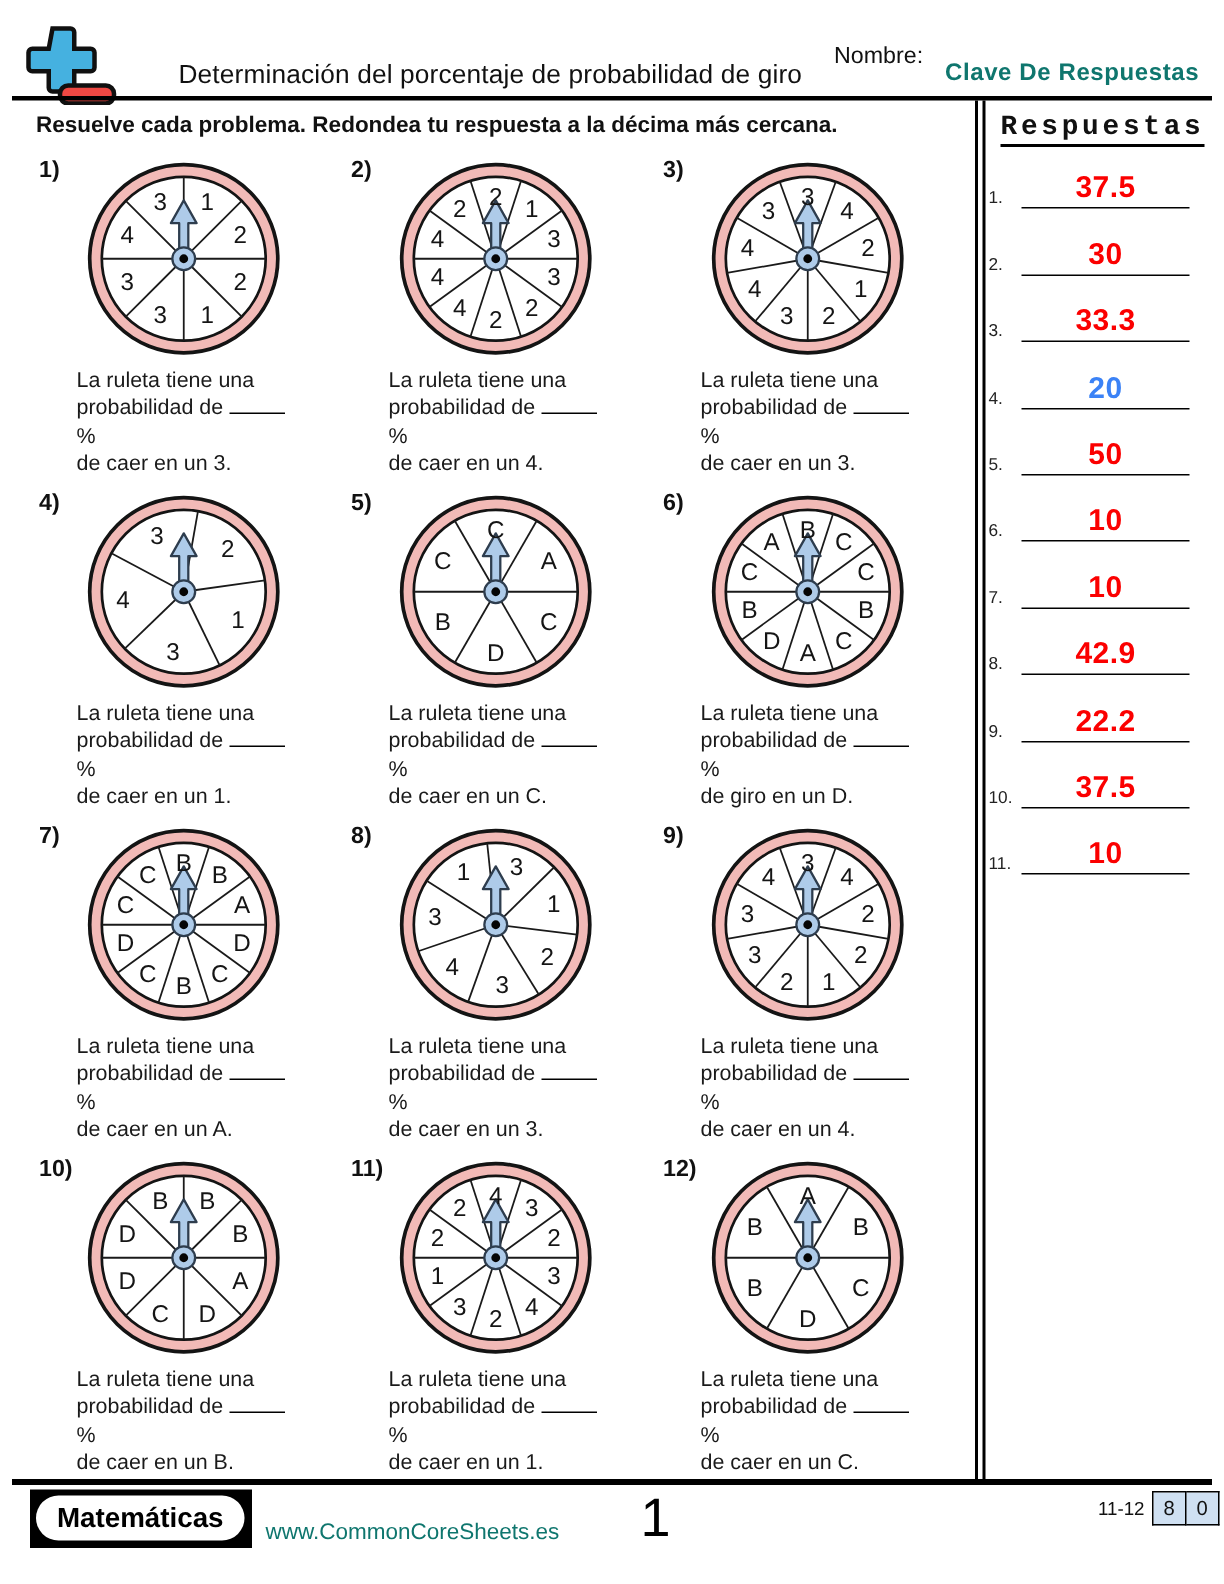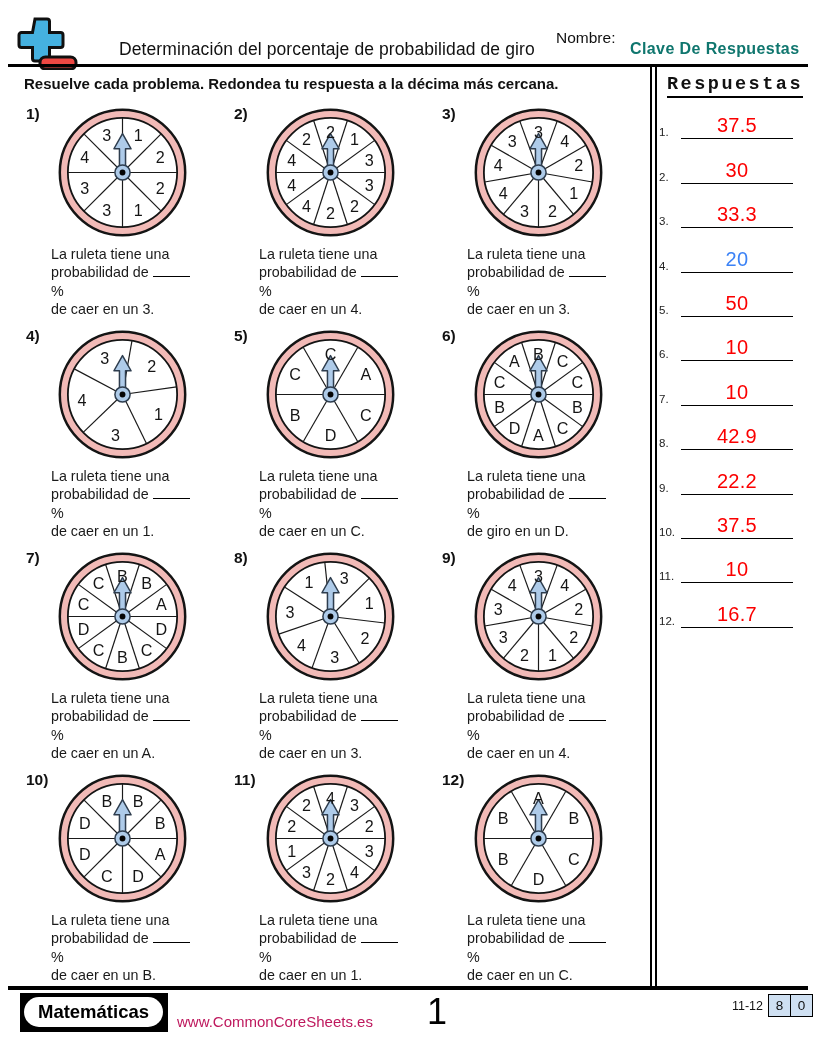--- a/index.html
+++ b/index.html
@@ -28,26 +28,26 @@
   .caption{width:142px;margin:6px auto 0;text-align:left;font-size:14.3px;line-height:18.4px;color:#1a1a1a;}
   .blank{display:inline-block;width:37px;height:11px;border-bottom:1.6px solid #000;}
   
   .answers{position:absolute;left:659px;top:74px;width:152px;padding-right:0;}
   .answers-title{display:block;text-align:center;font-weight:700;font-size:18.5px;letter-spacing:2.5px;font-family:Liberation Mono, monospace;}
   .answers-title span{border-bottom:2px solid #000;padding-bottom:1px;}
   .answers-list{margin-top:0;}
   .ans-row{display:flex;align-items:flex-end;height:44.4px;}
   .ans-num{width:22px;font-size:11.5px;color:#222;flex:none;padding-bottom:1px;}
   .ans-line{flex:1;margin-right:18px;border-bottom:1.6px solid #000;text-align:center;}
-  .ans-val{display:block;font-weight:400;font-size:20px;margin-bottom:1px;letter-spacing:.3px;}
+  .ans-val{display:block;font-weight:700;font-size:20px;margin-bottom:1px;letter-spacing:.3px;}
   
   .brand-badge{position:absolute;left:20px;top:993px;width:148px;height:39px;background:#000;}
   .brand-pill{position:absolute;left:4px;top:4px;right:5px;bottom:5px;background:#fff;border-radius:16px;
     display:flex;align-items:center;justify-content:center;font-weight:700;font-size:18.5px;color:#000;}
-  .website{position:absolute;left:177px;top:1013px;font-size:15px;color:#be185d;}
+  .website{position:absolute;left:177px;top:1013px;font-size:15px;color:#0f766e;}
   .page-number{position:absolute;left:407px;top:991px;width:60px;text-align:center;font-size:36px;color:#000;}
   .score-table{position:absolute;right:3px;top:994px;border-collapse:collapse;}
   .score-table td{padding:0;}
   .score-label{font-size:12.5px;text-align:right;padding-right:5px !important;border:none;white-space:nowrap;}
   .score-cell{width:21px;height:21px;border:1.6px solid #000;text-align:center;font-size:13.5px;}
 </style>
 </head>
 <body>
 
 <svg class="logo" viewBox="0 0 64 54">
@@ -502,26 +502,20 @@
         <span class="ans-line">
           <span class="ans-val" style="color: rgb(251, 0, 0);">37.5</span>
         </span>
       </div>
       <div class="ans-row">
         <span class="ans-num">11.</span>
         <span class="ans-line">
           <span class="ans-val" style="color: rgb(251, 0, 0);">10</span>
         </span>
       </div>
-      <div class="ans-row">
-        <span class="ans-num">12.</span>
-        <span class="ans-line">
-          <span class="ans-val" style="color: rgb(251, 0, 0);">16.7</span>
-        </span>
-      </div>
     </div>
 </div>
 
 <div class="footer-rule"></div>
 <div class="brand-badge">
   <div class="brand-pill">Matemáticas</div>
 </div>
 <div class="website">www.CommonCoreSheets.es</div>
 <div class="page-number">1</div>
 <table class="score-table">

